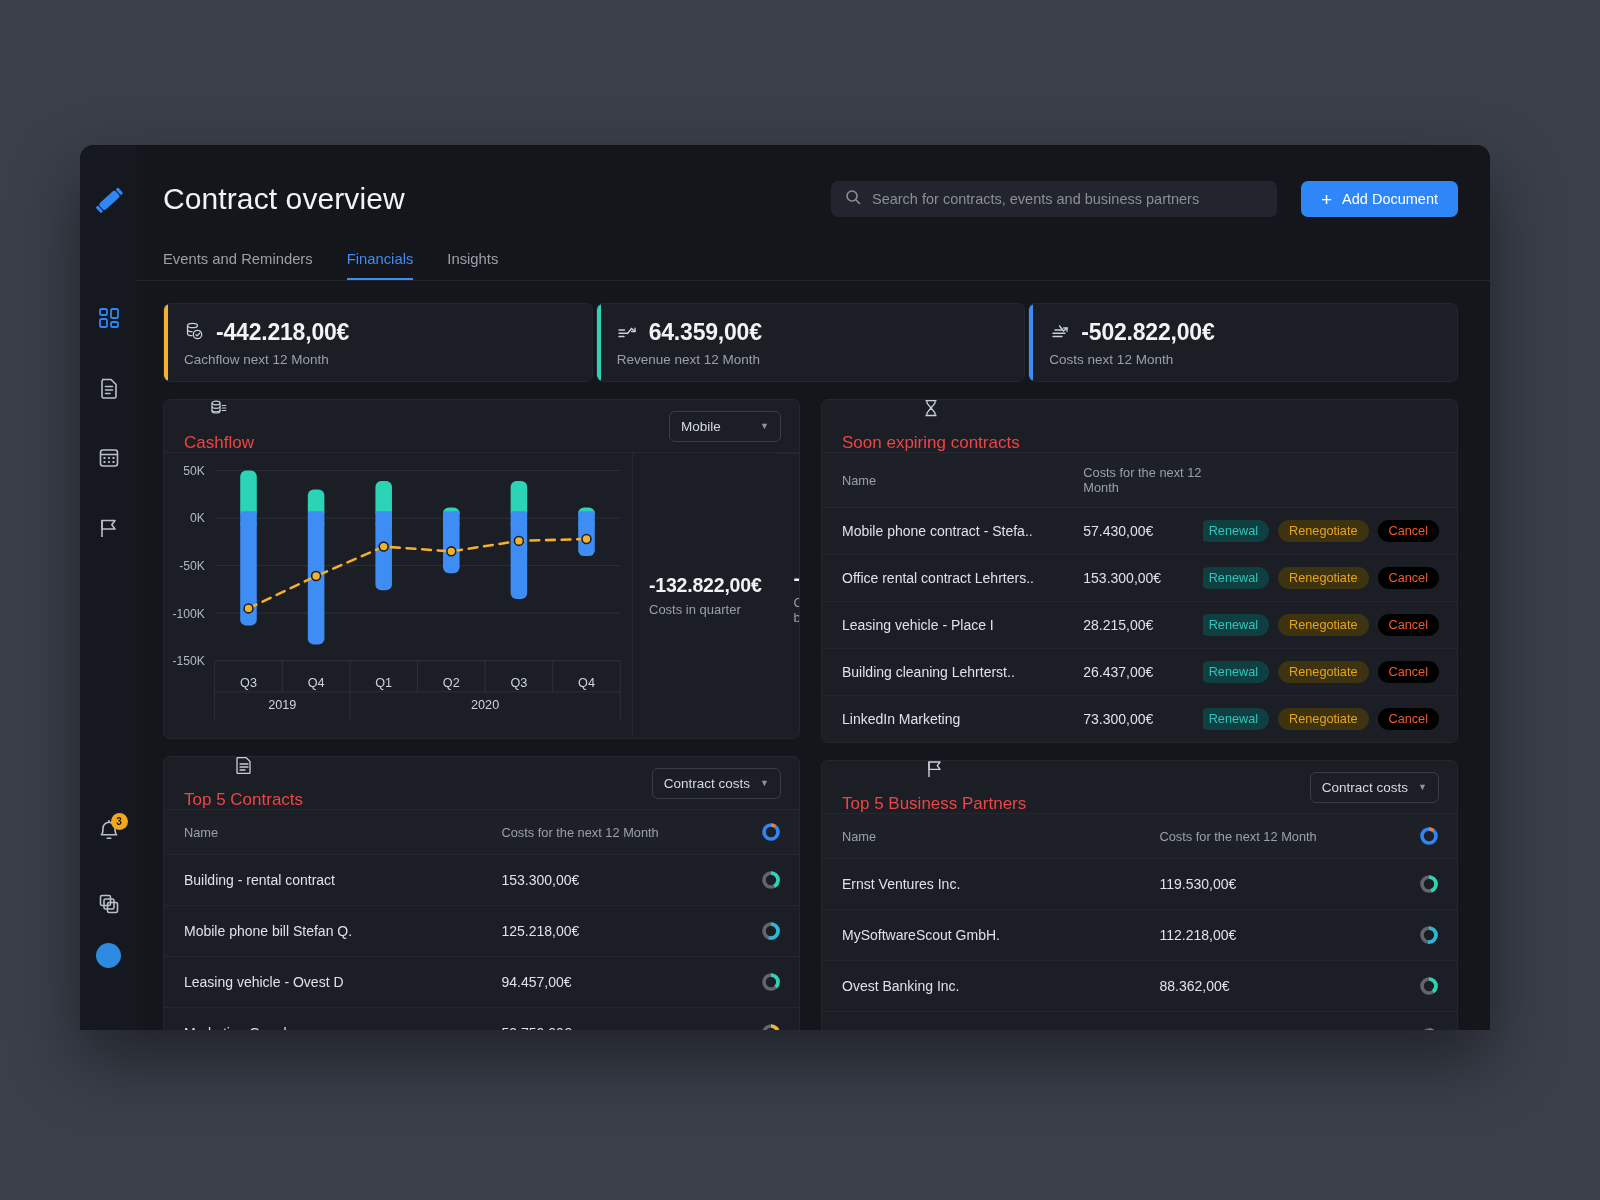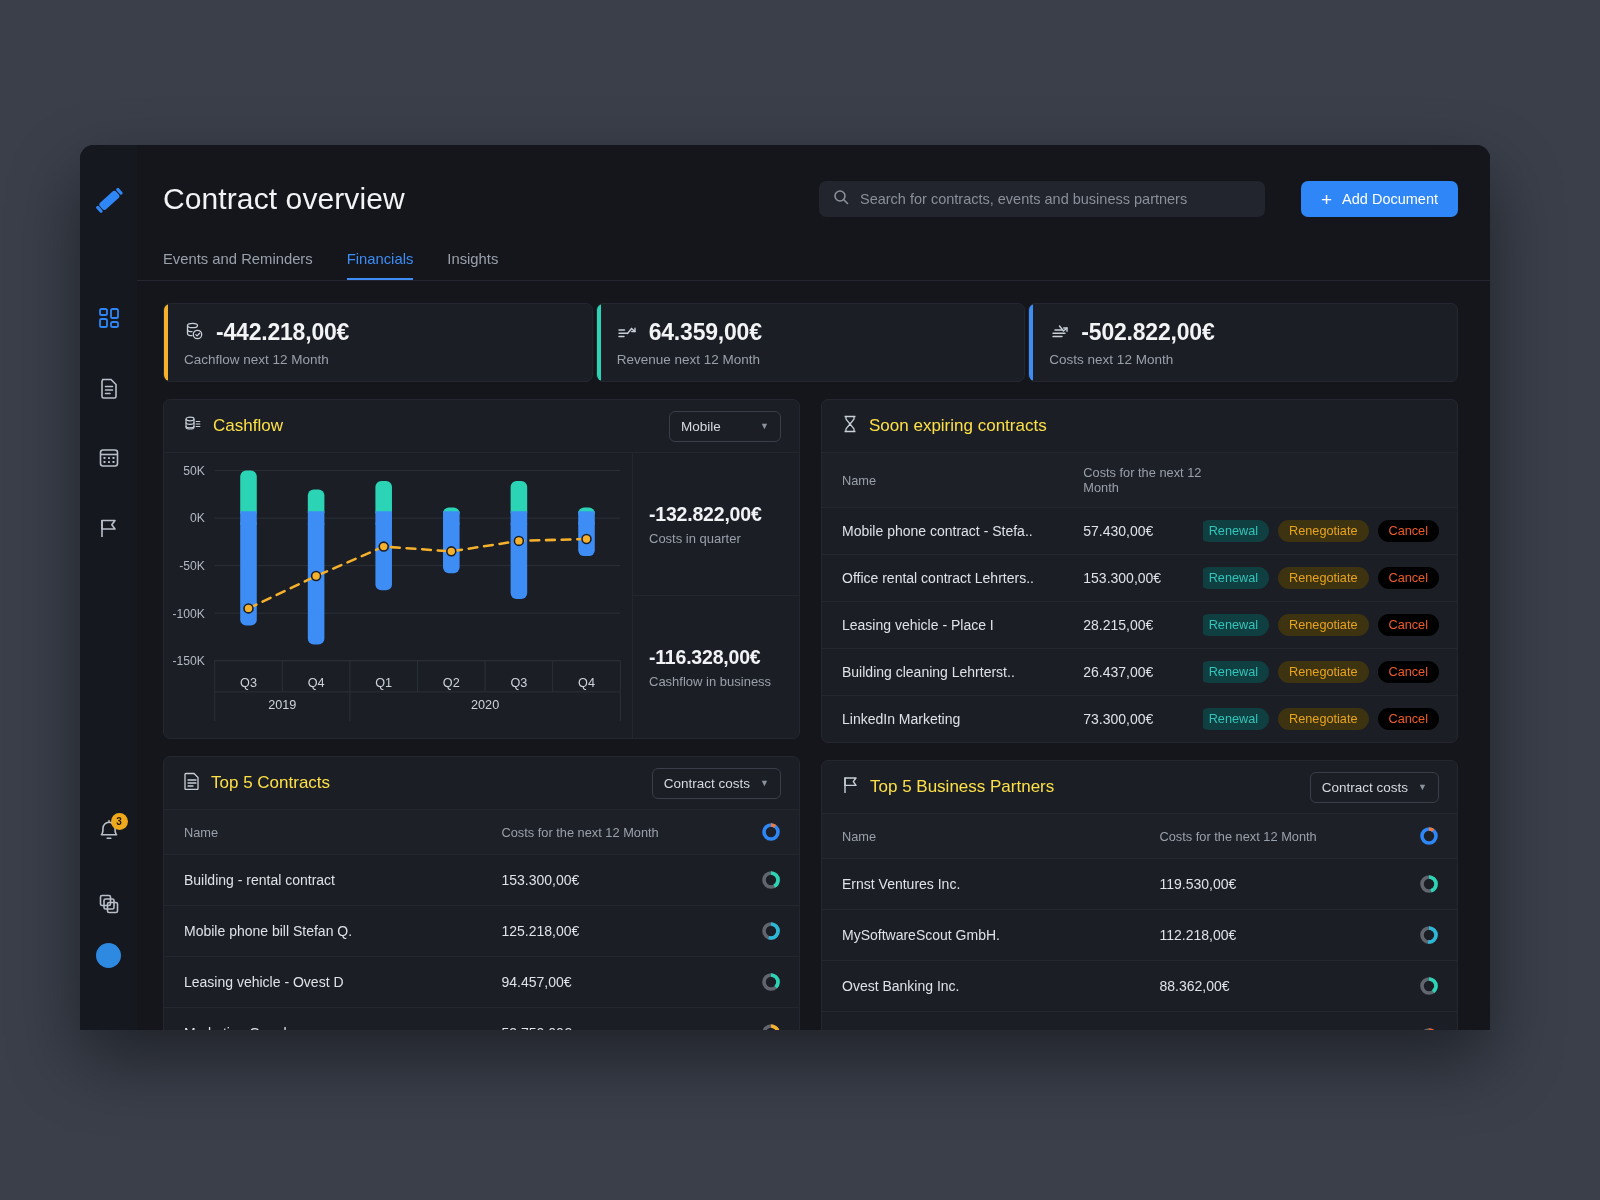--- a/index.html
+++ b/index.html
@@ -32,21 +32,21 @@
     position:absolute; top:-6px; right:-8px; width:17px;height:17px;border-radius:50%;
     background:#f0a91c; color:#231a05; font-size:10px; font-weight:bold;
     display:flex;align-items:center;justify-content:center;
   }
   .avatar{ width:25px;height:25px;border-radius:50%;background:#2e8ae0; margin-top:26px;}
   
   .main{ flex:1; display:flex; flex-direction:column; min-width:0; background:#14161c;}
   .topbar{ padding:36px 32px 0 26px; }
   .topbar-row{ display:flex; align-items:center; }
   .page-title{ font-size:30px; color:#f2f3f5; font-weight:normal; letter-spacing:.1px;}
-  .top-right{ margin-left:auto; display:flex; align-items:center; gap:36px;}
+  .top-right{ margin-left:auto; display:flex; align-items:center; gap:24px;}
   .search{
     width:446px; height:36px; background:#22252d; border-radius:7px;
     display:flex; align-items:center; padding:0 14px; gap:11px;
   }
   .search input{
     background:transparent;border:none;outline:none;color:#cfd3da;
     font-size:14.5px;font-family:inherit;width:100%;
   }
   .search input::placeholder{ color:#8a8f99; }
   .add-btn{
@@ -78,32 +78,32 @@
   .kpi-val{ font-size:23px; color:#f2f3f5; font-weight:bold; letter-spacing:-.2px;}
   .kpi-lab{ font-size:13.5px; color:#9aa0aa; margin-top:6px;}
   
   .grid{ display:flex; gap:21px; margin-top:17px; }
   .col{ flex:1; min-width:0; display:flex; flex-direction:column; gap:17px;}
   .panel{ background:#1b1e25; border:1px solid #24272f; border-radius:7px; overflow:hidden;}
   .panel-head{
     height:53px; display:flex; align-items:center; padding:0 18px 0 20px;
     border-bottom:1px solid #24272f;
   }
-  .panel-title{ font-size:17px; color:#fde047; display:flex;align-items:center;gap:11px;}
+  .panel-title{ font-size:17px; color:#ef4444; display:flex;align-items:center;gap:11px;flex-direction:column;}
   .select{
     margin-left:auto; height:31px; min-width:112px; border:1px solid #3a3e48;
     border-radius:6px; display:flex;align-items:center;gap:10px;
     padding:0 11px; font-size:13.5px; color:#d5d9e0; cursor:pointer;
   }
   .caret{ margin-left:auto; font-size:9px; color:#8d939d;}
   
   .chart-body{ display:flex; height:285px;}
   .chart-left{ flex:1; position:relative; border-right:1px solid #24272f;}
   .plot{ position:absolute; left:0; top:0; right:0; bottom:0; }
-  .chart-right{ width:166px; display:flex; flex-direction:column;justify-content:space-between;}
+  .chart-right{ width:166px; display:flex; flex-direction:row;justify-content:space-between;}
   .stat{ flex:1; display:flex;flex-direction:column;justify-content:center;padding:0 16px;}
   .stat + .stat{ border-top:1px solid #24272f;}
   .stat-v{ font-size:19.5px;color:#f0f2f5;font-weight:bold;letter-spacing:-.2px;}
   .stat-l{ font-size:13px;color:#9aa0aa;margin-top:5px;}
   
   table{ width:100%; border-collapse:collapse; table-layout:fixed;}
   th{
     font-size:12.8px;color:#9aa0aa;font-weight:normal;text-align:left;
     padding:12px 0 12px 20px; border-bottom:1px solid #24272f; background:#1d2027;
   }

